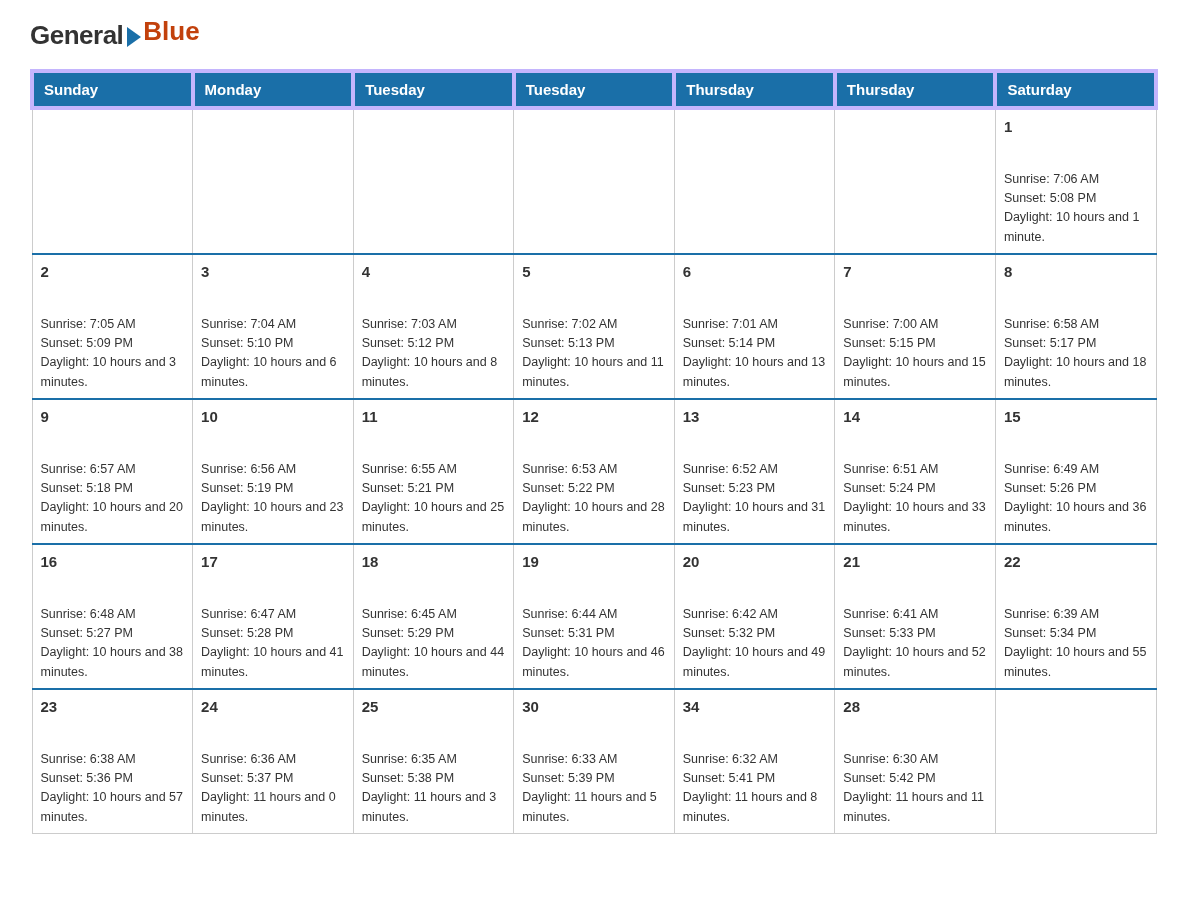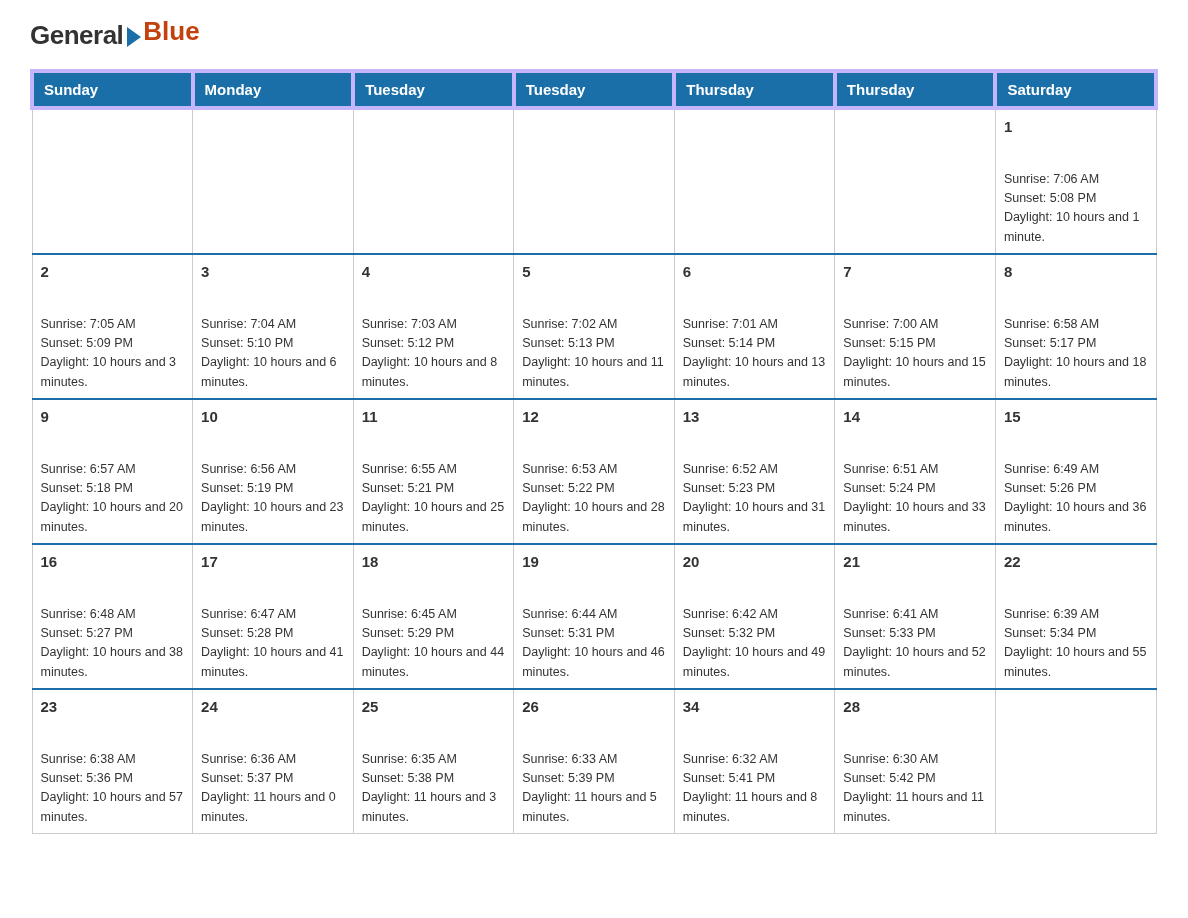--- a/index.html
+++ b/index.html
@@ -245,21 +245,21 @@
         </td>
         <td>
           <span class="day-number">24</span>
           <div class="day-info">Sunrise: 6:36 AM<br>Sunset: 5:37 PM<br>Daylight: 11 hours and 0 minutes.</div>
         </td>
         <td>
           <span class="day-number">25</span>
           <div class="day-info">Sunrise: 6:35 AM<br>Sunset: 5:38 PM<br>Daylight: 11 hours and 3 minutes.</div>
         </td>
         <td>
-          <span class="day-number">26</span>
+          <span class="day-number">30</span>
           <div class="day-info">Sunrise: 6:33 AM<br>Sunset: 5:39 PM<br>Daylight: 11 hours and 5 minutes.</div>
         </td>
         <td>
           <span class="day-number">34</span>
           <div class="day-info">Sunrise: 6:32 AM<br>Sunset: 5:41 PM<br>Daylight: 11 hours and 8 minutes.</div>
         </td>
         <td>
           <span class="day-number">28</span>
           <div class="day-info">Sunrise: 6:30 AM<br>Sunset: 5:42 PM<br>Daylight: 11 hours and 11 minutes.</div>
         </td>

